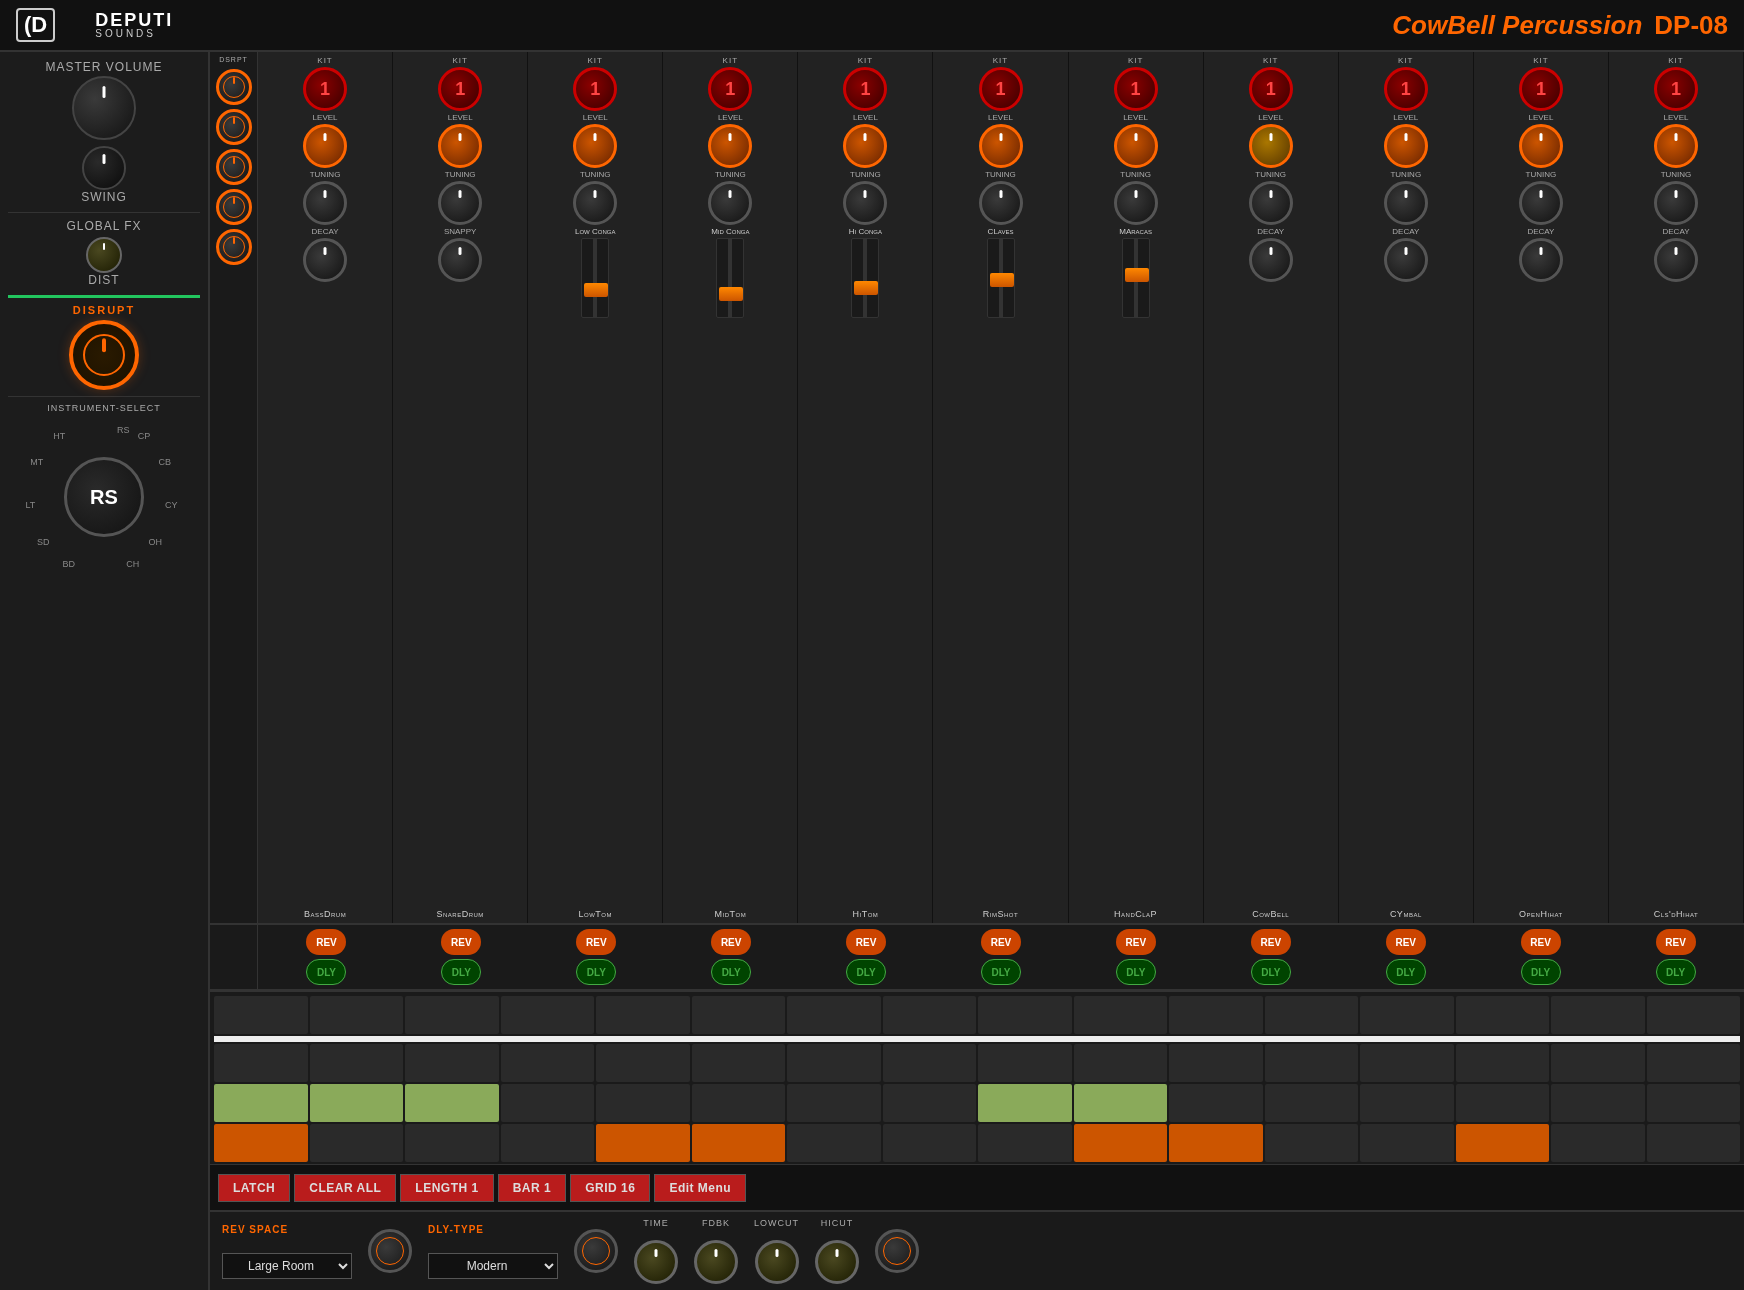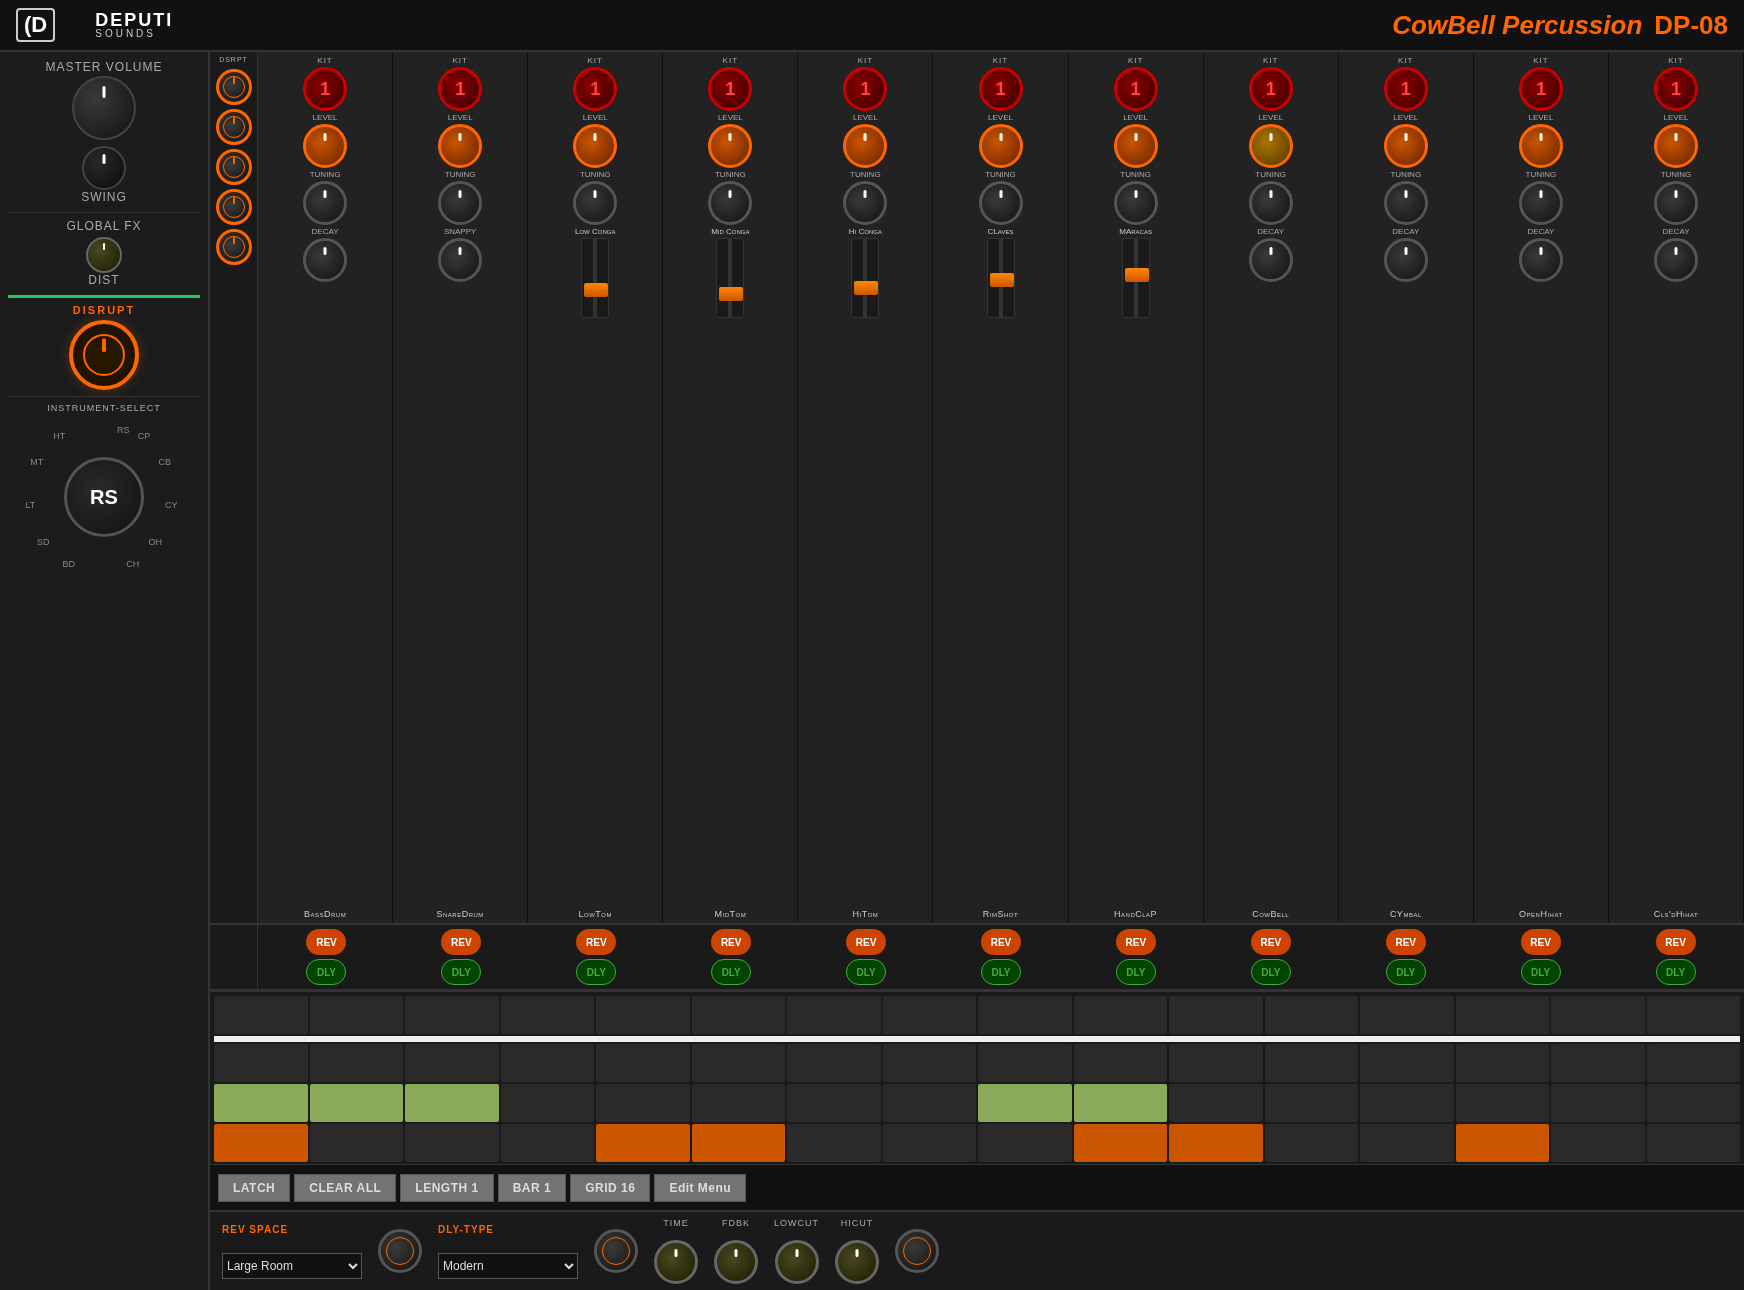--- a/index.html
+++ b/index.html
@@ -418,21 +418,21 @@
       display: flex;
       align-items: center;
       gap: 4px;
       padding: 6px 8px;
       background: #111;
       border-top: 1px solid #333;
       height: 46px;
     }
 
     .transport-btn {
-      background: #737373;
+      background: #b91c1c;
       border: 1px solid #555;
       color: #ddd;
       padding: 6px 14px;
       font-size: 12px;
       font-weight: bold;
       cursor: pointer;
       letter-spacing: 0.5px;
     }
 
     
@@ -457,21 +457,22 @@
       font-weight: bold;
       letter-spacing: 1px;
     }
     .fx-dropdown {
       background: #111;
       border: 1px solid #555;
       color: #ddd;
       padding: 4px 0;
       font-size: 12px;
       cursor: pointer;
-      width: 140px;
+      width: 130px;
+      text-align: center;
     }
 
     .fx-knob-section {
       display: flex;
       flex-direction: column;
       align-items: center;
       gap: 12px;
     }
     .fx-knob-label {
       font-size: 9px;

